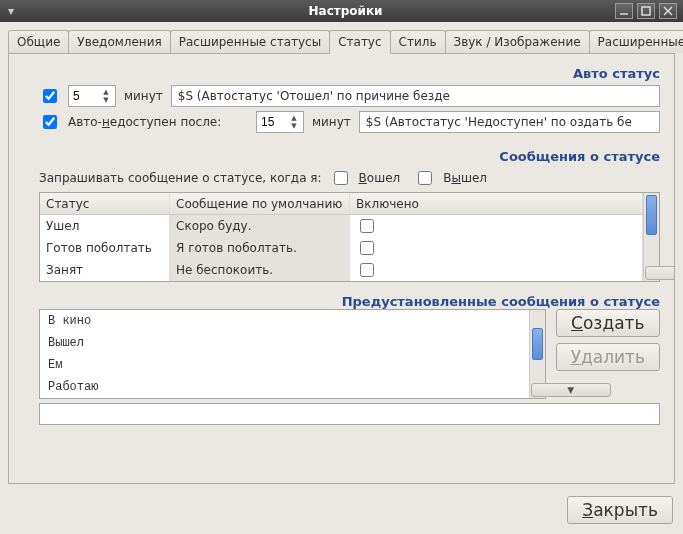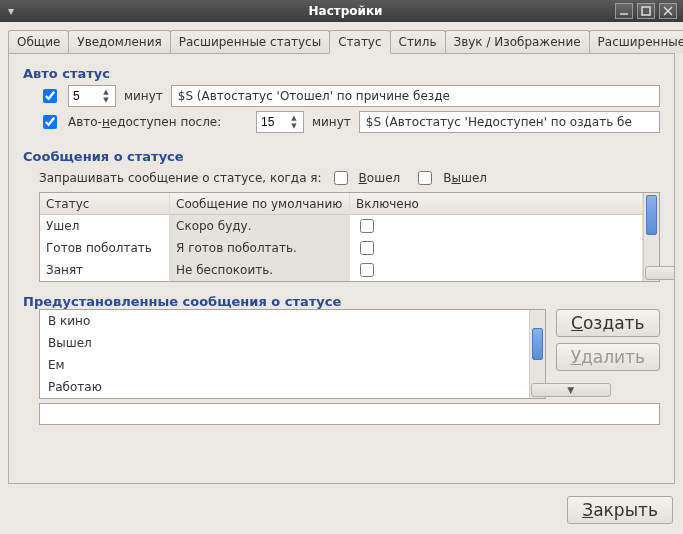--- a/index.html
+++ b/index.html
@@ -77,20 +77,21 @@
   padding: 12px 14px;
   display: flex;
   flex-direction: column;
   gap: 12px;
   overflow: hidden;
 }
 .section-title {
   color: #2a4b8d;
   font-weight: bold;
   font-size: 13px;
+  text-align: right;
 }
 .row {
   display: flex;
   align-items: center;
   gap: 8px;
   margin: 4px 0 4px 16px;
 }
 input[type="checkbox"] {
   width: 14px; height: 14px;
   cursor: pointer;
@@ -192,20 +193,21 @@
 .list-scroll {
   flex: 1;
   border: 1px solid #a9a5a0;
   background: #fff;
   max-height: 96px;
   display: flex;
 }
 .list {
   flex: 1;
   overflow: hidden;
+  font-family: Liberation Mono, monospace;
 }
 .list-item {
   padding: 4px 8px;
   cursor: pointer;
 }
 .vbtns {
   display: flex;
   flex-direction: column;
   gap: 6px;
 }

